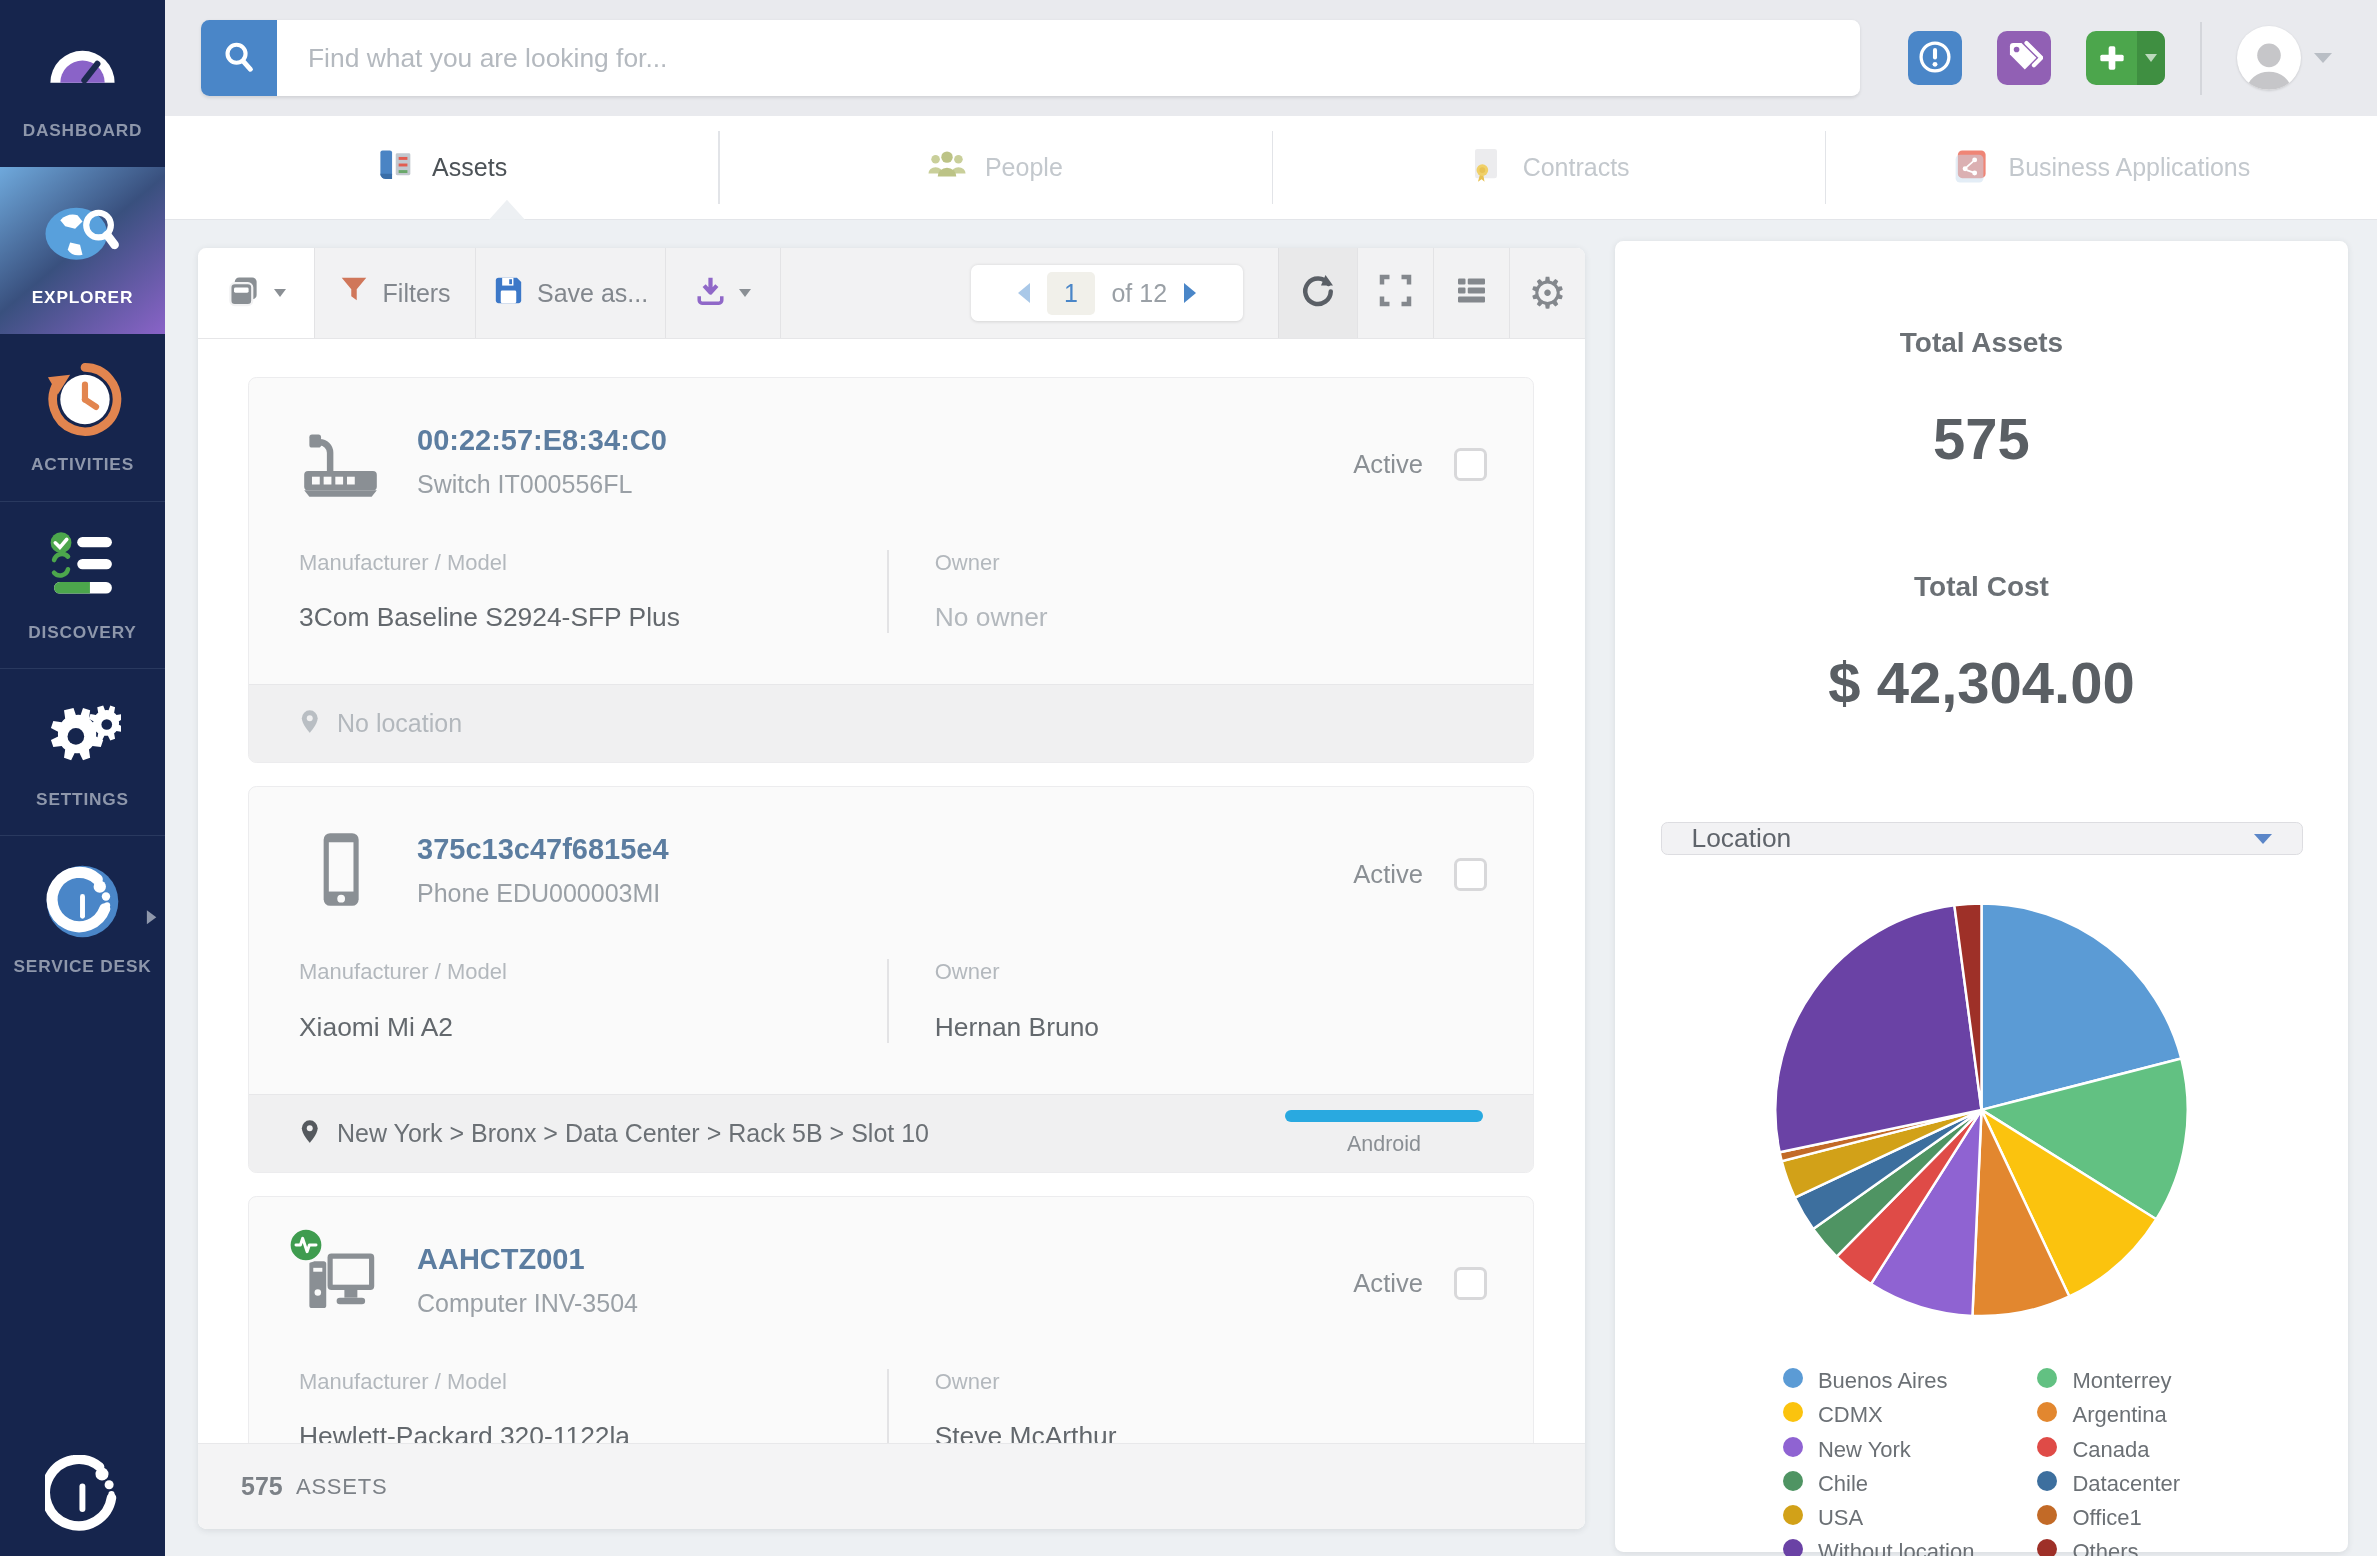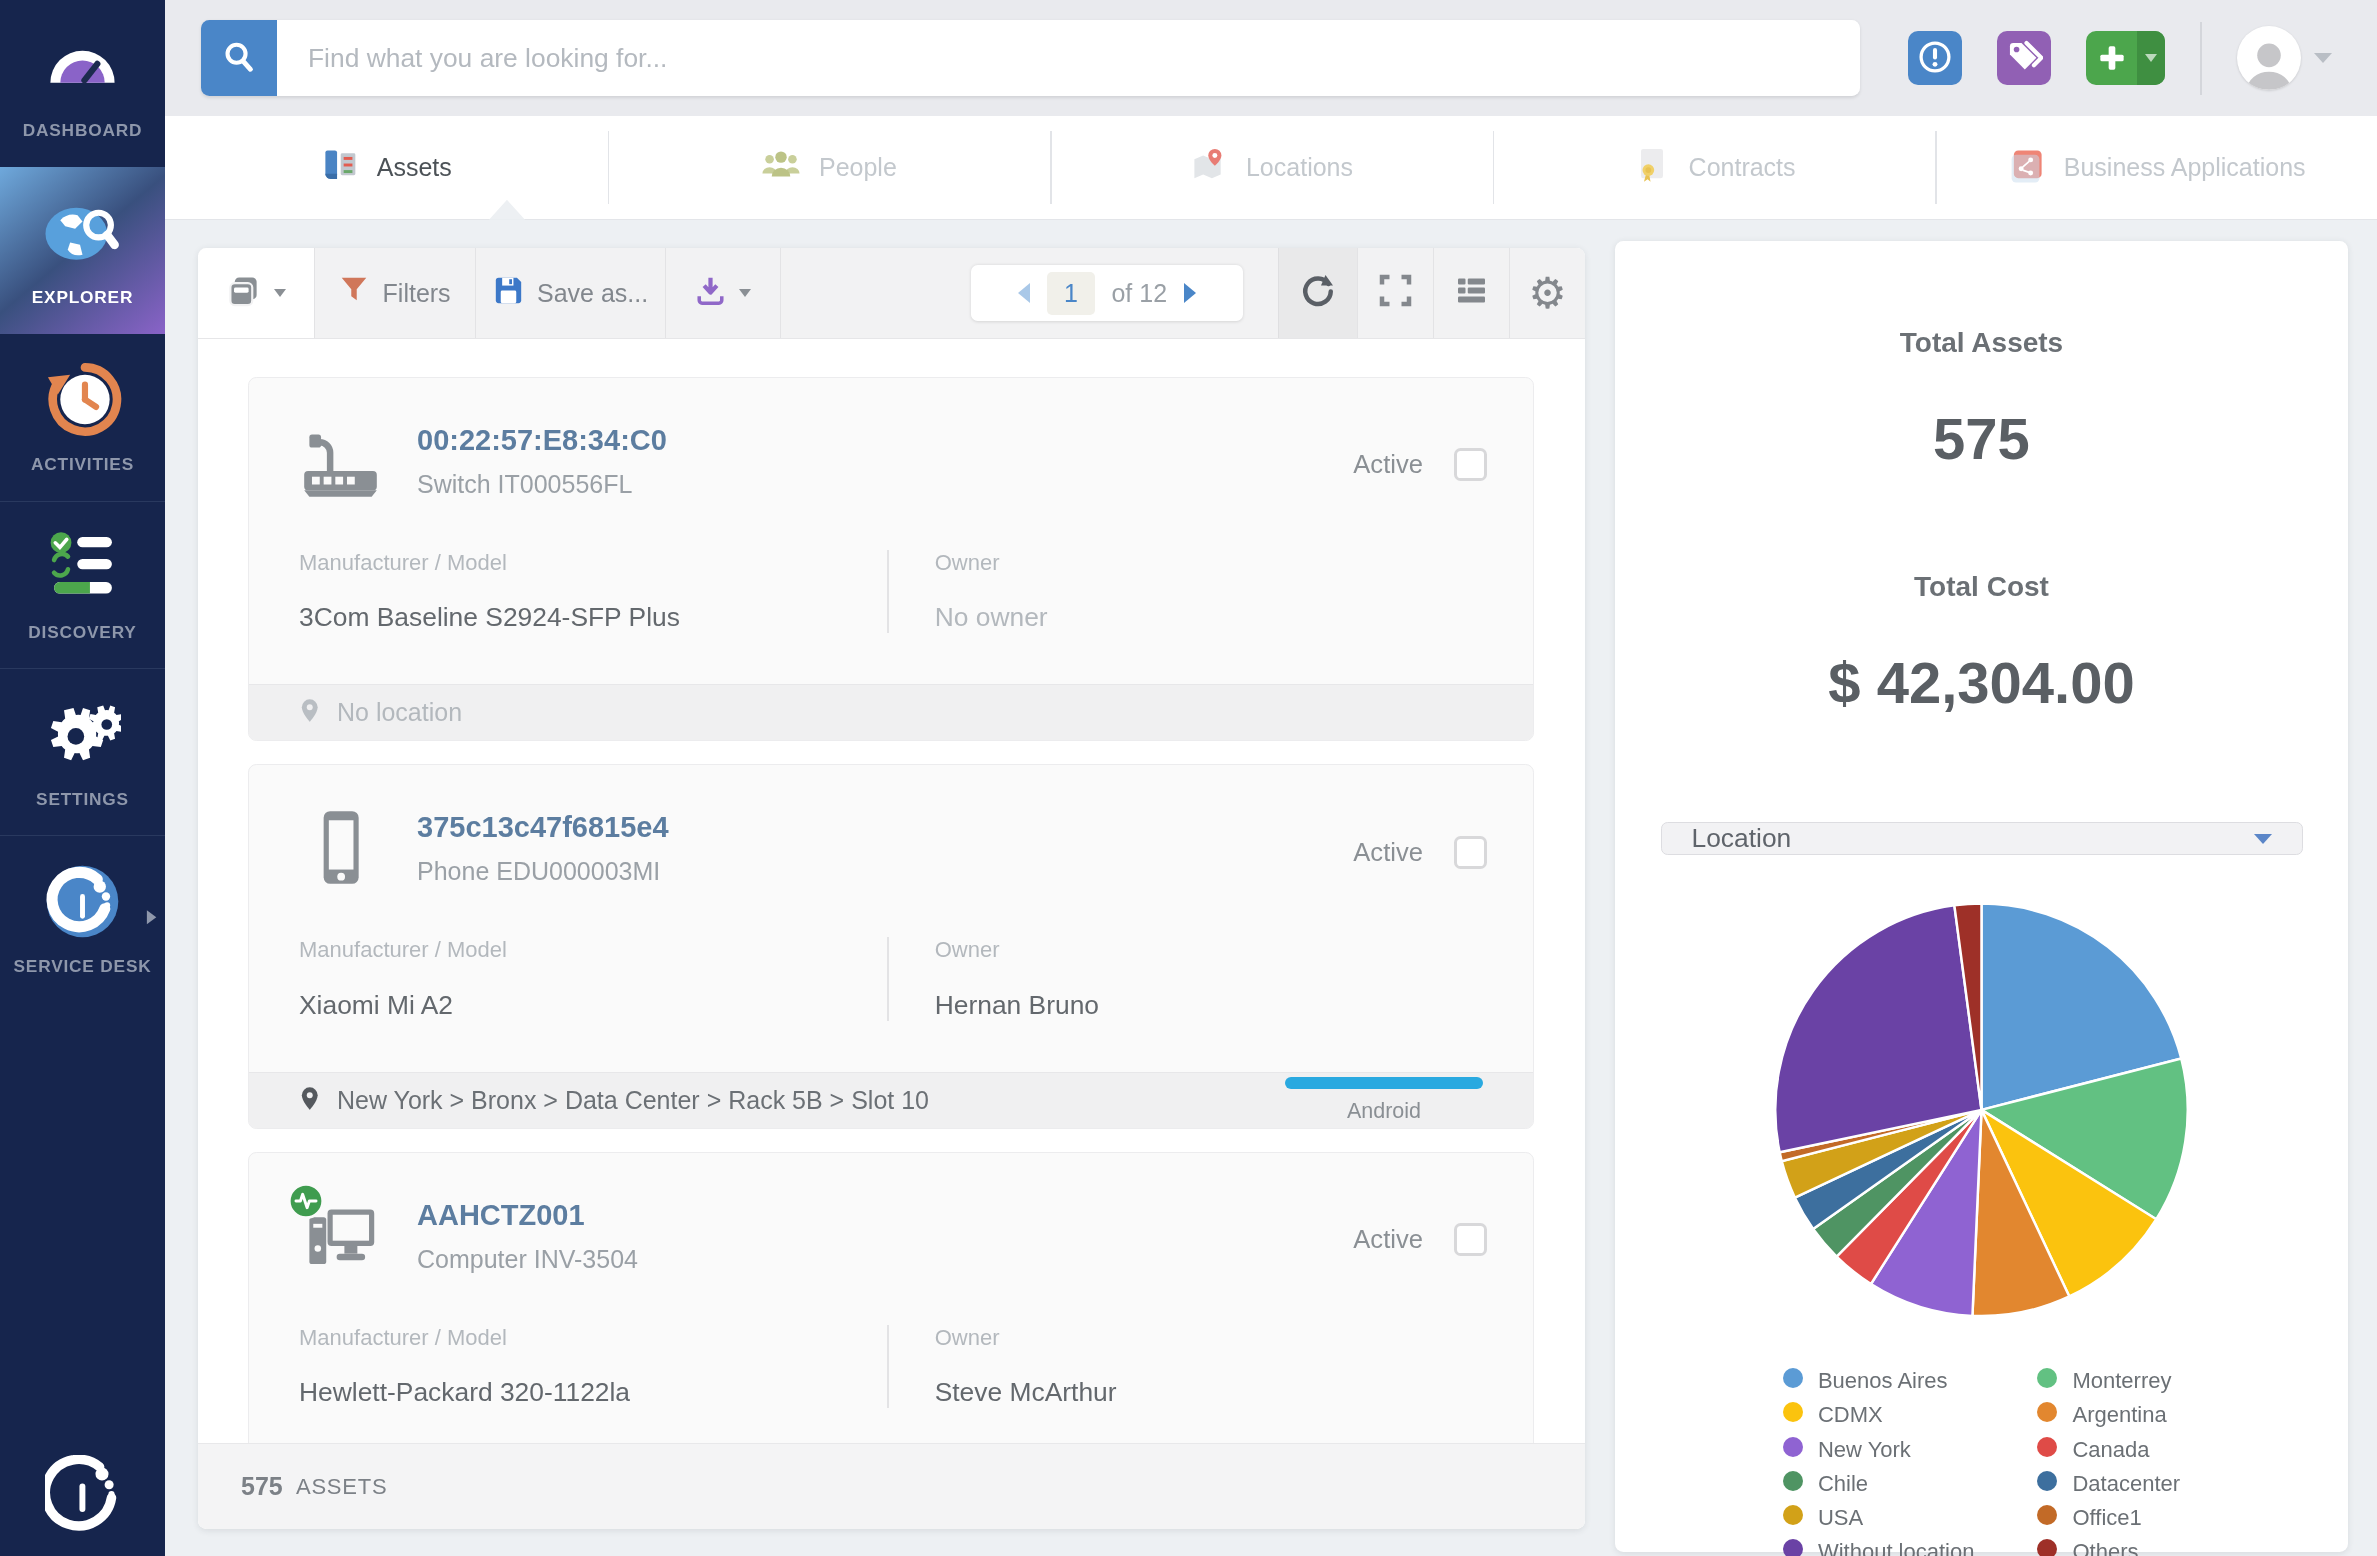--- a/index.html
+++ b/index.html
@@ -82,21 +82,21 @@
   .head-right { margin-left:auto; display:flex; align-items:center; gap:31px; padding-top:8.3px; }
   .status-txt { font-size:25.6px; color:#8a8f94; }
   .checkbox { width:33px; height:33px; border:3.3px solid #d8d8da; border-radius:6.6px; background:#ffffff; cursor:pointer; }
   .card-cols { display:flex; padding:48px 0 51px 50px; }
   .col { width:588px; }
   .col.right { width:auto; flex:1; padding-left:46px; }
   .col-div { width:1.7px; background:#e3e3e5; }
   .field-label { font-size:22px; color:#b3b8bd; }
   .field-value { font-size:26.4px; color:#63686d; margin-top:26.4px; }
   .field-value.muted { color:#b3b8bd; }
-  .card-footer { height:56px; background:#f0f0f1; border-top:1.7px solid #e7e7e9; border-radius:0 0 6.6px 6.6px; display:flex; align-items:center; padding:0 50px; gap:16.5px; }
+  .card-footer { height:78px; background:#f0f0f1; border-top:1.7px solid #e7e7e9; border-radius:0 0 6.6px 6.6px; display:flex; align-items:center; padding:0 50px; gap:16.5px; }
   .loc-txt { font-size:25px; color:#6b7075; }
   .loc-txt.muted { color:#b3b8bd; }
   .os-wrap { margin-left:auto; width:198px; display:flex; flex-direction:column; align-items:center; gap:10px; }
   .os-bar { width:198px; height:12.4px; border-radius:6.6px; background:#29a9e0; }
   .os-label { font-size:21.5px; color:#8a8f94; }
 
   .panel-footer { position:absolute; left:0; right:0; bottom:0; height:86px; background:#f4f4f5; border-top:1.7px solid #e8e8ea; border-radius:0 0 8.3px 8.3px; display:flex; align-items:center; padding:0 43px; gap:13.2px; }
   .pf-count { font-size:25px; color:#7c8187; font-weight:bold; }
   .pf-label { font-size:22px; color:#7c8187; letter-spacing:0.8px; }
 
@@ -293,30 +293,20 @@
               <path d="M34 38 a10 9 0 0 1 20 0 z" fill="#c9cf9a"></path>
               <circle cx="28" cy="15" r="8" fill="#bcc386"></circle>
               <path d="M15 42 a13 12 0 0 1 26 0 z" fill="#bcc386"></path>
             </svg>
         </span>
         <span>People</span>
       </div>
       <div class="tab">
         <span>
           <svg width="38" height="38" viewBox="0 0 52 52">
-              <path d="M6 18 l12 -5 12 5 12 -5 v26 l-12 5 -12 -5 -12 5 z" fill="#e2e5e8"></path>
-              <path d="M34 4 a9 9 0 0 1 9 9 c0 6.5 -9 14 -9 14 s-9 -7.5 -9 -14 a9 9 0 0 1 9 -9 z" fill="#e87c74"></path>
-              <circle cx="34" cy="13" r="3.4" fill="#ffffff"></circle>
-            </svg>
-        </span>
-        <span>Locations</span>
-      </div>
-      <div class="tab">
-        <span>
-          <svg width="38" height="38" viewBox="0 0 52 52">
               <rect x="11" y="4" width="30" height="40" rx="3" fill="#ececee"></rect>
               <path d="M18 38 l-3 11 5 -3.5 4 3.5 -2 -11 z" fill="#e8c253"></path>
               <circle cx="21" cy="33" r="8" fill="#f0d068"></circle>
               <circle cx="21" cy="33" r="4" fill="#e8c253"></circle>
             </svg>
         </span>
         <span>Contracts</span>
       </div>
       <div class="tab">
         <span>

